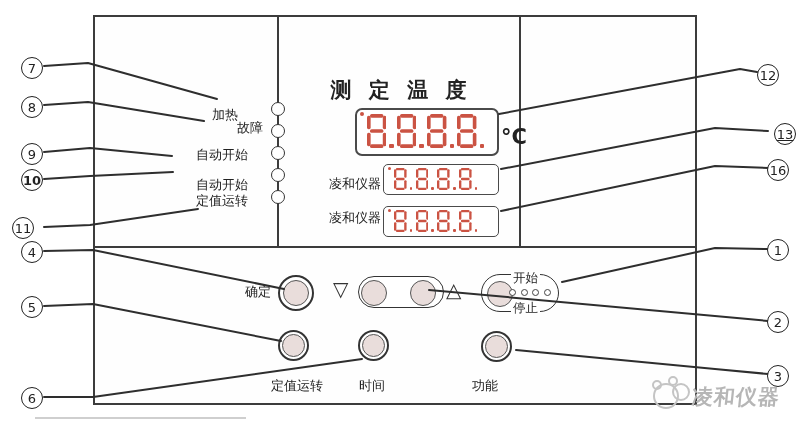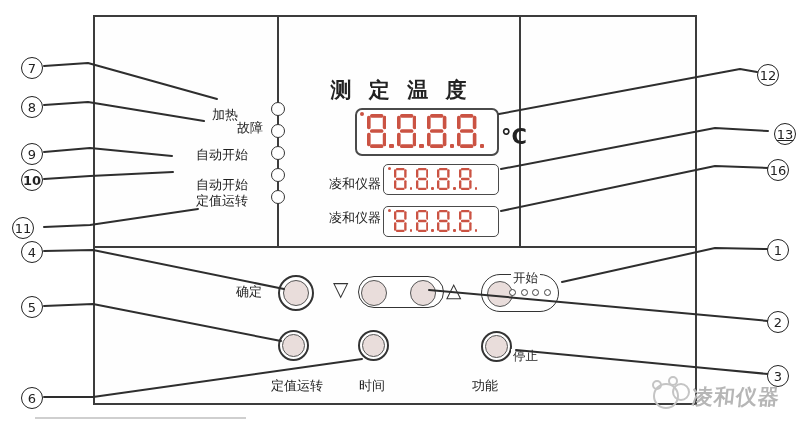--- a/index.html
+++ b/index.html
@@ -216,21 +216,21 @@
         <rect x="13" y="15.5" width="3" height="11" rx="1.3" fill="#cb5343"></rect>
         <rect x="2.5" y="25" width="11" height="3" rx="1.3" fill="#cb5343"></rect>
         <rect x="0" y="15.5" width="3" height="11" rx="1.3" fill="#cb5343"></rect>
         <rect x="0" y="1.5" width="3" height="11" rx="1.3" fill="#cb5343"></rect>
         <rect x="2.5" y="12.5" width="11" height="3" rx="1.3" fill="#cb5343"></rect>
       </svg>
       <span class="seg-dot" style="height: 2.67143px; width: 2.67143px; background: rgb(203, 83, 67);"></span>
     </div>
   <div class="abs ind-dot" style="left:388px;top:209px;width:3px;height:3px;"></div>
 
-  <div class="abs cjk13" style="left:236px;top:285px;">确定</div>
+  <div class="abs cjk13" style="left:245px;top:285px;">确定</div>
   <div class="abs btn-outer b-confirm">
       <div class="btn-inner"></div>
     </div>
 
   <div class="abs arrow" style="left:333px;top:279px;">▽</div>
   <div class="abs pill pill-updown">
     <div class="pill-circle" style="left:2px;top:2.5px;"></div>
     <div class="pill-circle" style="left:51px;top:2.5px;"></div>
   </div>
   <div class="abs arrow" style="left:446px;top:280px;">△</div>
@@ -238,21 +238,21 @@
   <div class="abs pill pill-startstop">
     <div class="pill-circle" style="left:5px;top:6px;"></div>
   </div>
   <div class="abs ss-label" style="left:511px;top:271px;">开始</div>
   <div class="abs mini-dots" style="left:509px;top:289px;">
     <span></span>
       <span></span>
       <span></span>
       <span></span>
   </div>
-  <div class="abs ss-label" style="left:511px;top:301px;margin-top:48px;">停止</div>
+  <div class="abs ss-label" style="left:511px;top:301px;">停止</div>
 
   <div class="abs btn-outer b-row2" style="left:278px;top:330px;">
       <div class="btn-inner"></div>
     </div>
   <div class="abs btn-outer b-row2" style="left:358px;top:330px;">
       <div class="btn-inner"></div>
     </div>
   <div class="abs btn-outer b-row2" style="left:481px;top:331px;">
       <div class="btn-inner"></div>
     </div>

